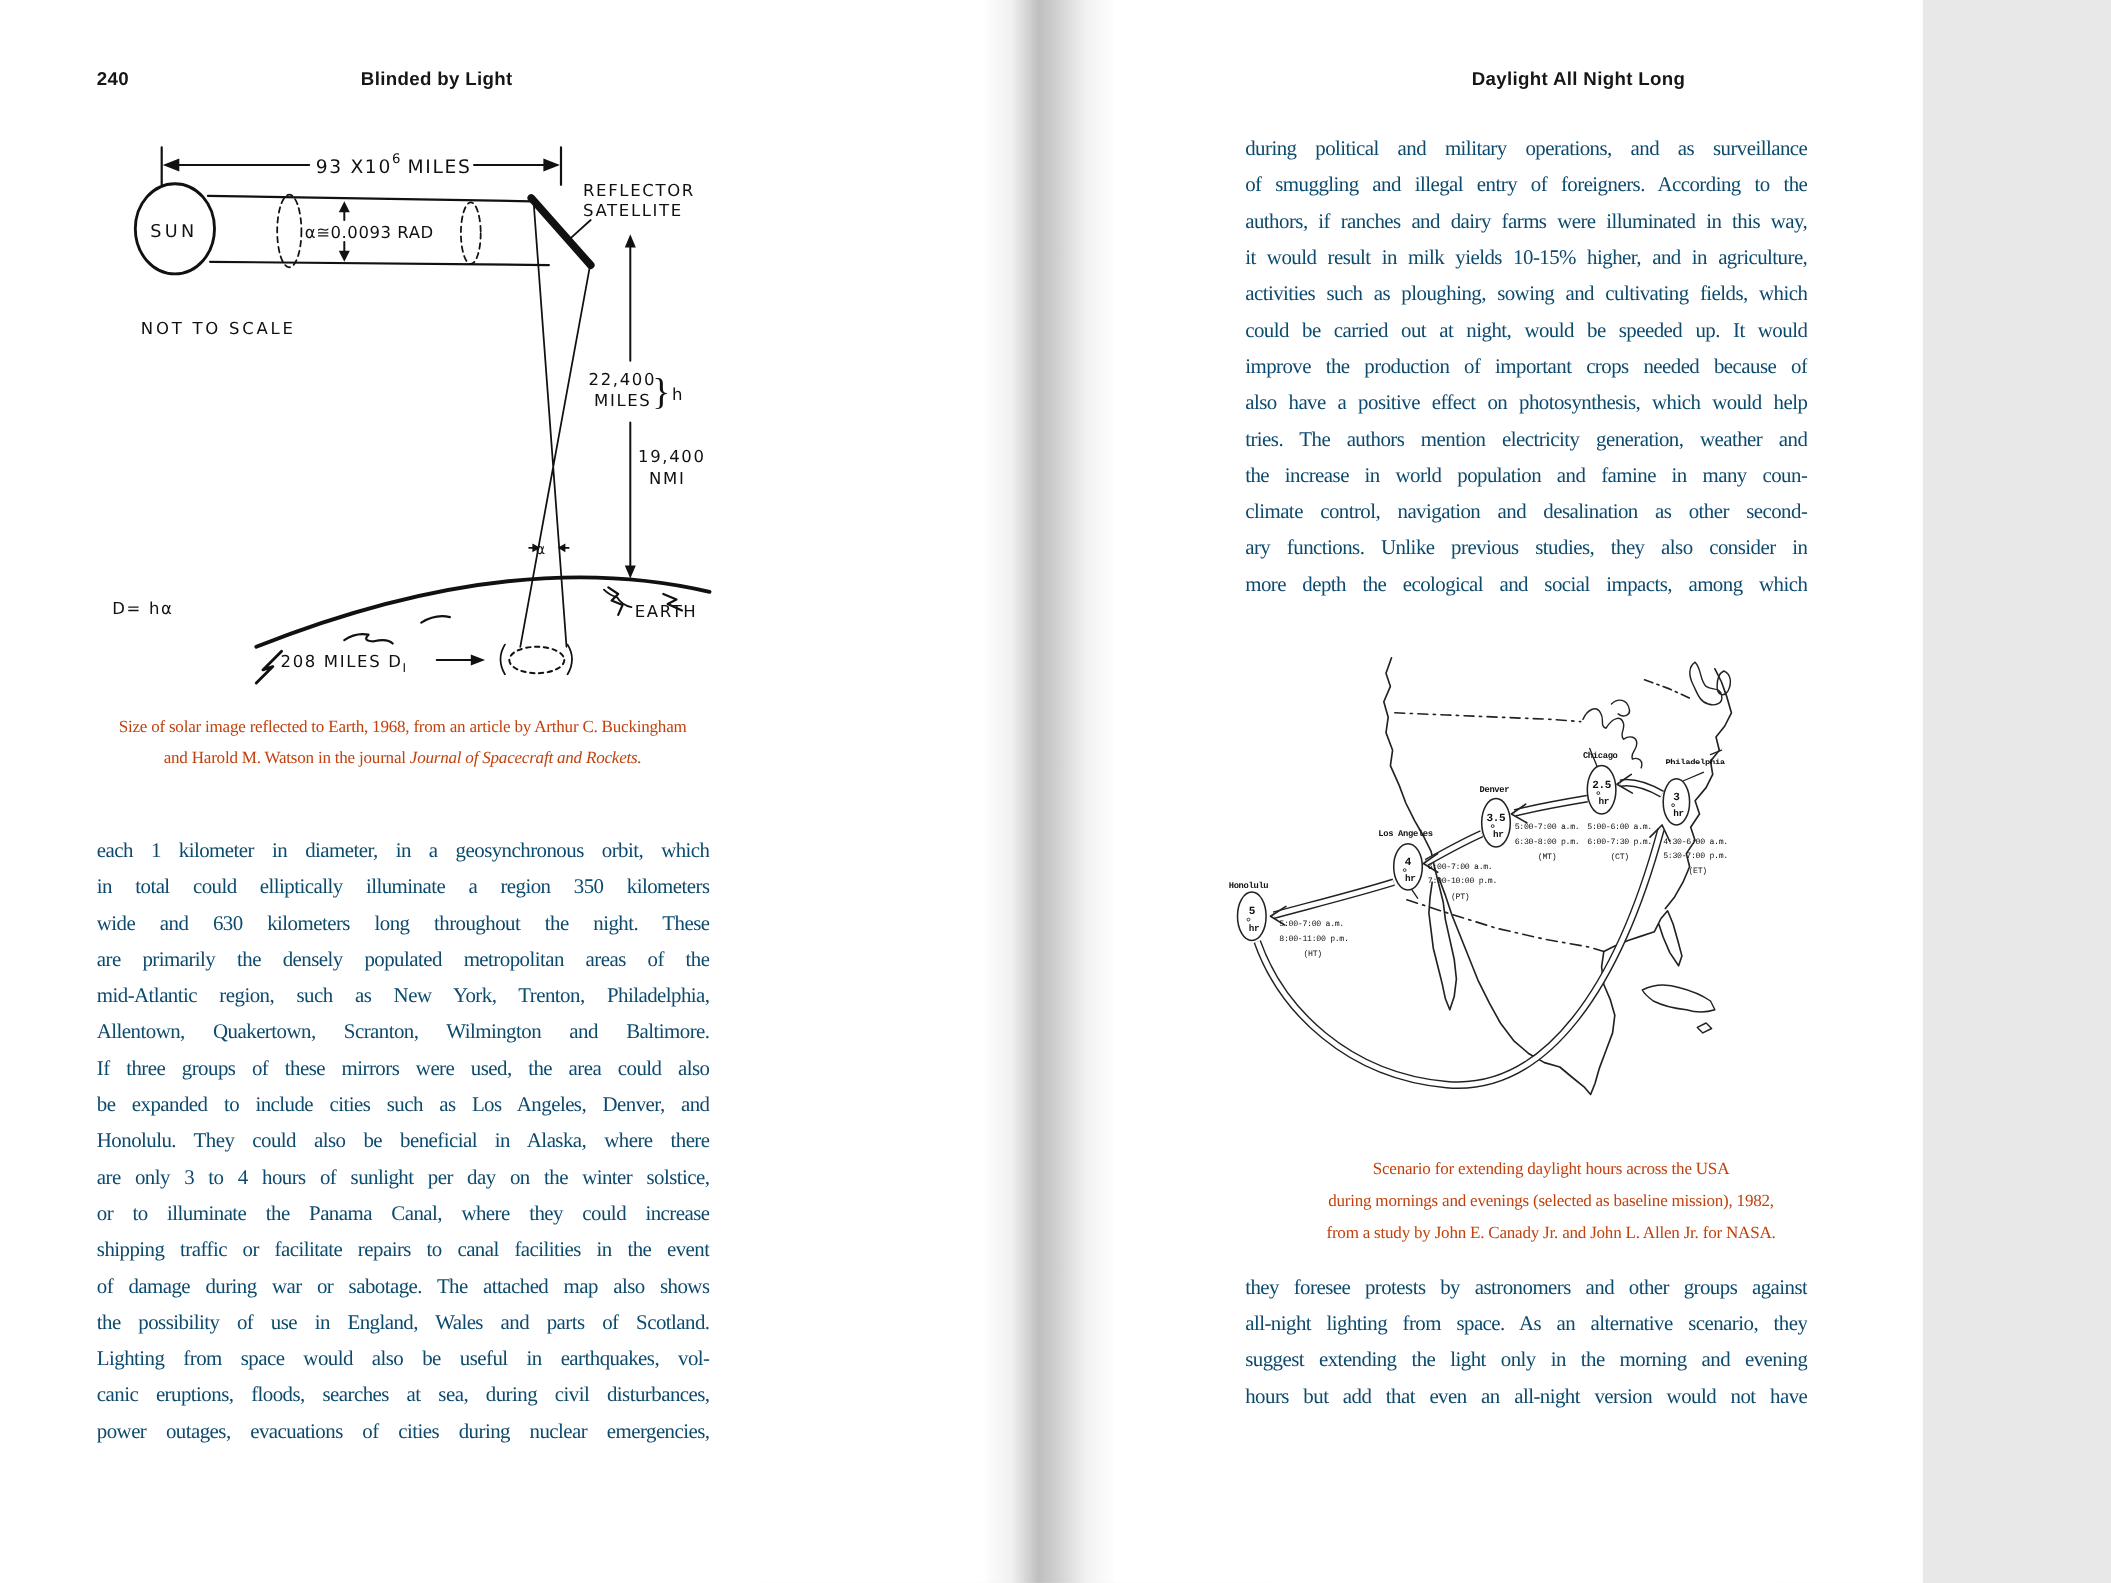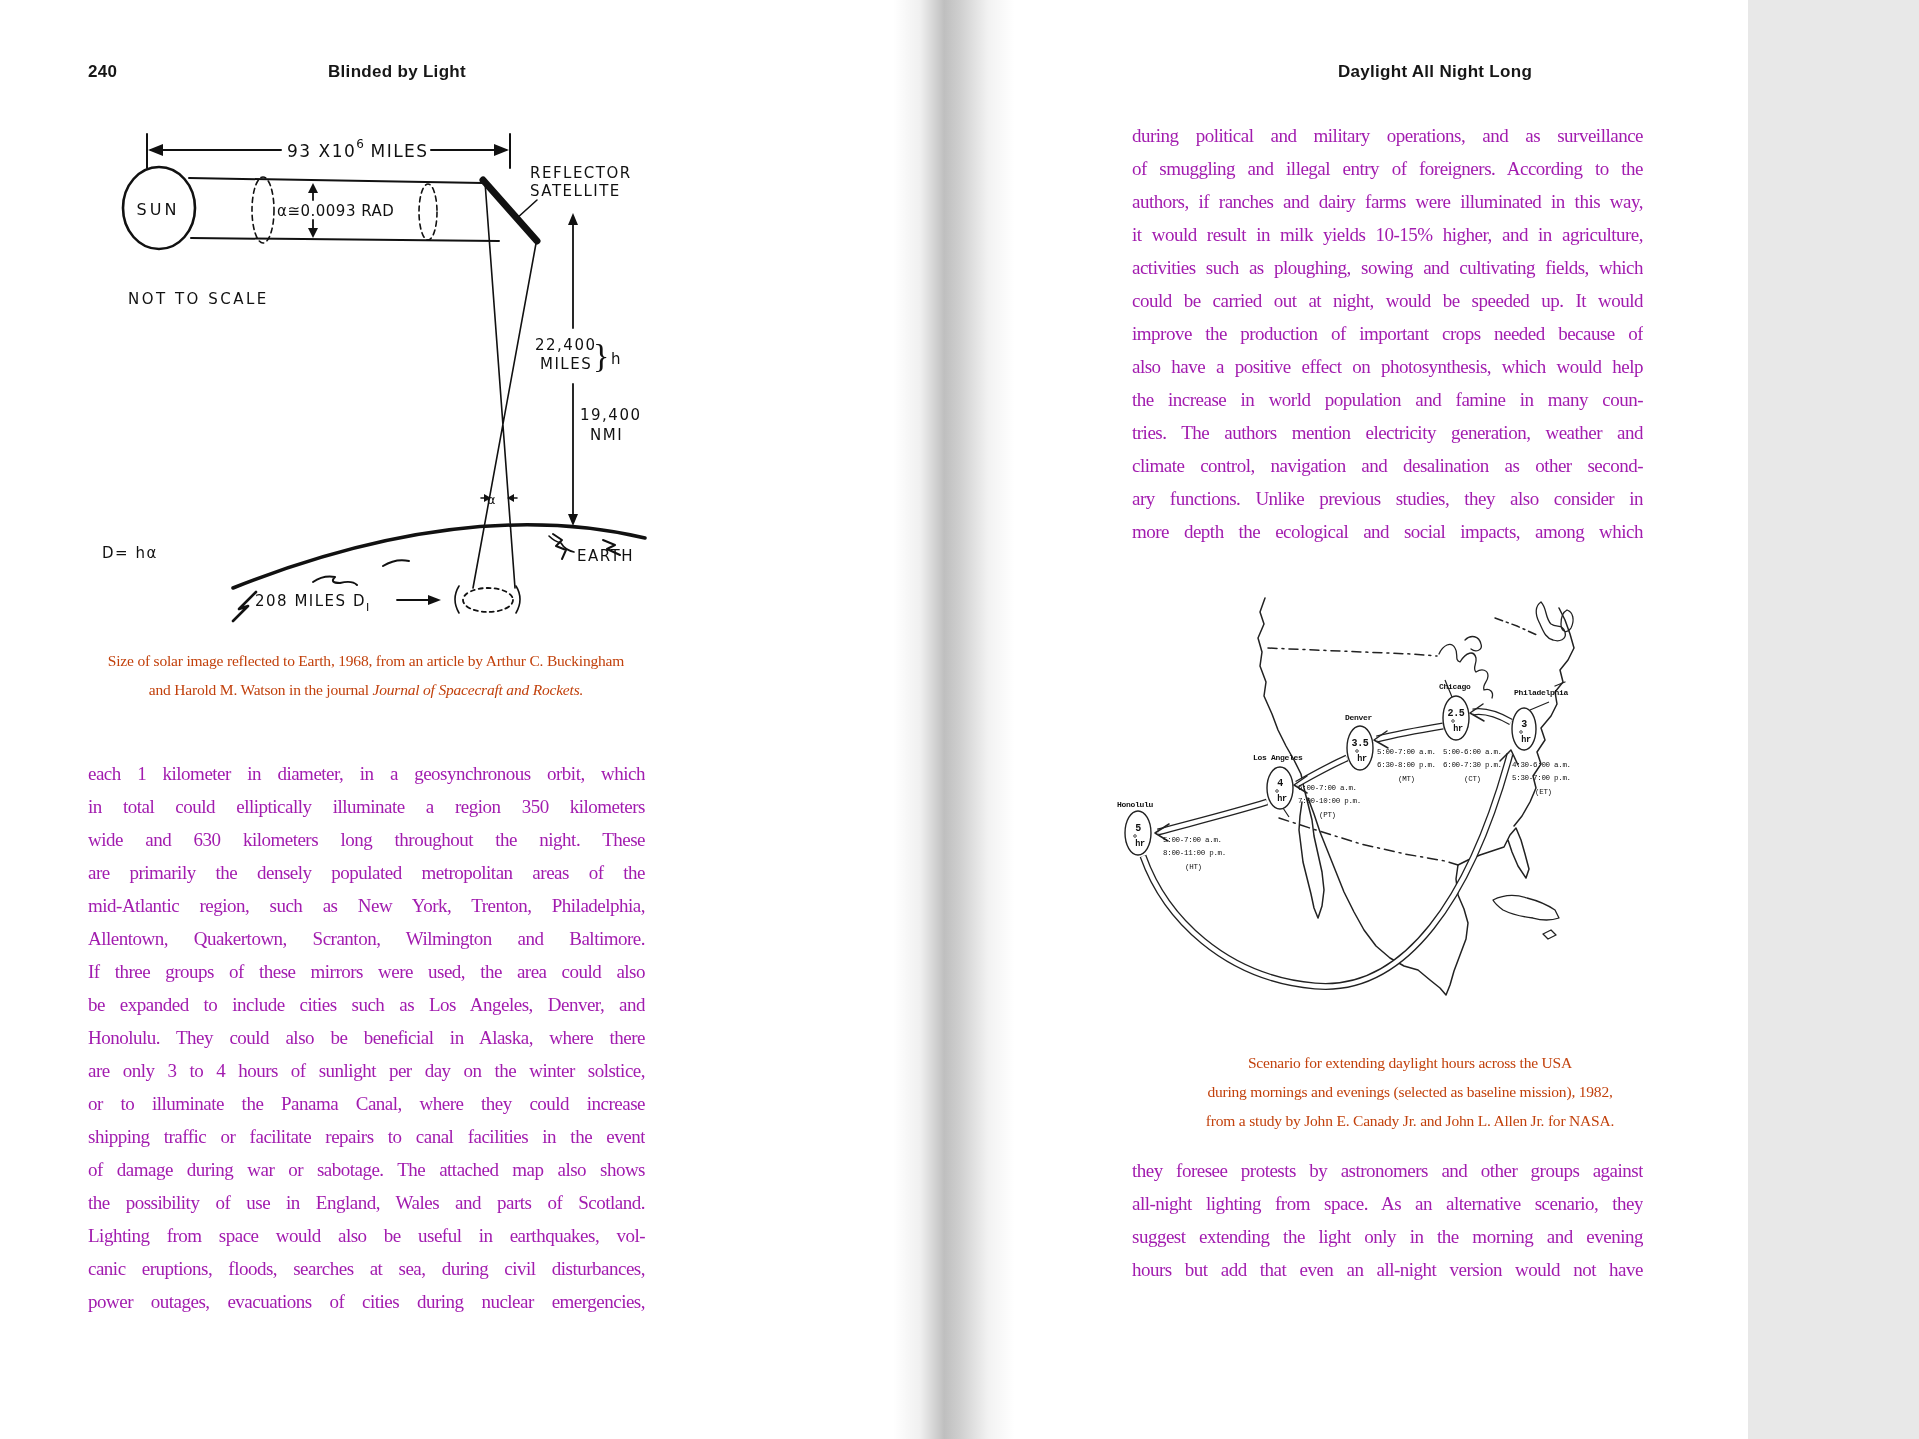--- a/index.html
+++ b/index.html
@@ -4,21 +4,21 @@
 <style>
   html,body{margin:0;padding:0;background:#e8e8e8;}
   #spread{position:relative;width:1748px;height:1439px;background:#ffffff;overflow:hidden;
           font-family:"Liberation Serif", serif;color:#1c1c1c;}
   .abs{position:absolute;}
   
   .head{font-family:"Liberation Sans", sans-serif;font-weight:bold;font-size:17px;
         letter-spacing:.3px;color:#161616;white-space:nowrap;}
   .head-center{transform:translateX(-50%);}
   
-  .bodycol{font-size:19px;letter-spacing:-0.5px;word-spacing:-1px;color:#a21caf;}
+  .bodycol{font-size:19px;letter-spacing:-0.5px;word-spacing:-1px;color:#0c4a6e;}
   .bodycol .tline{height:33px;line-height:33px;text-align:justify;text-align-last:justify;
                   overflow:hidden;white-space:normal;}
   
   .caption{font-size:15.5px;letter-spacing:-0.2px;line-height:29px;text-align:center;color:#c2410c;}
   .caption i{font-style:italic;}
   
   #gutter{left:893px;top:0;width:122px;height:1439px;
     background:linear-gradient(90deg, rgba(0,0,0,0) 0%, rgba(0,0,0,0.06) 22%,
       rgba(0,0,0,0.25) 42%, rgba(0,0,0,0.19) 55%, rgba(0,0,0,0.05) 78%, rgba(0,0,0,0) 100%);}
   
@@ -130,22 +130,22 @@
 
   <div class="abs bodycol" style="left:1132px;top:119px;width:511px;">
       <div class="tline">during political and military operations, and as surveillance</div>
       <div class="tline">of smuggling and illegal entry of foreigners. According to the</div>
       <div class="tline">authors, if ranches and dairy farms were illuminated in this way,</div>
       <div class="tline">it would result in milk yields 10-15% higher, and in agriculture,</div>
       <div class="tline">activities such as ploughing, sowing and cultivating fields, which</div>
       <div class="tline">could be carried out at night, would be speeded up. It would</div>
       <div class="tline">improve the production of important crops needed because of</div>
       <div class="tline">also have a positive effect on photosynthesis, which would help</div>
+      <div class="tline">tries. The authors mention electricity generation, weather and</div>
       <div class="tline">the increase in world population and famine in many coun-</div>
-      <div class="tline">tries. The authors mention electricity generation, weather and</div>
       <div class="tline">climate control, navigation and desalination as other second-</div>
       <div class="tline">ary functions. Unlike previous studies, they also consider in</div>
       <div class="tline">more depth the ecological and social impacts, among which</div>
     </div>
 
   <svg class="abs" style="left:1115px;top:588px;" width="480" height="428" viewBox="0 0 480 428">
     <g stroke="#222" fill="none" stroke-width="1.5" stroke-linecap="round" stroke-linejoin="round">
 
       <path d="M 150 10 L 145 24 L 149 36 L 143 50 L 147 64 L 145 78 L 151 94 L 149 108 L 157 126 L 163 142 L 171 158 L 179 172 L 186 186 L 189 200 L 193 216 L 197 232 L 199 248 L 203 266 L 207 284 L 209 302 L 207 318 L 203 330 L 199 320 L 196 306 L 192 290 L 188 274 L 186 258 L 184 242 L 185 228 L 187 214"></path>
       <path d="M 193 210 L 199 226 L 205 244 L 213 264 L 221 284 L 229 304 L 239 324 L 249 342 L 261 358 L 275 370 L 289 378 L 303 382 L 315 392 L 325 400 L 331 407 L 335 397 L 339 383 L 345 367 L 351 351 L 353 335 L 349 321 L 343 307 L 341 291 L 343 277 L 353 272 L 365 267 L 377 263 L 389 259 L 395 247 L 401 240 L 406 252 L 410 266 L 414 281 L 411 290 L 403 278 L 397 264 L 393 252"></path>

